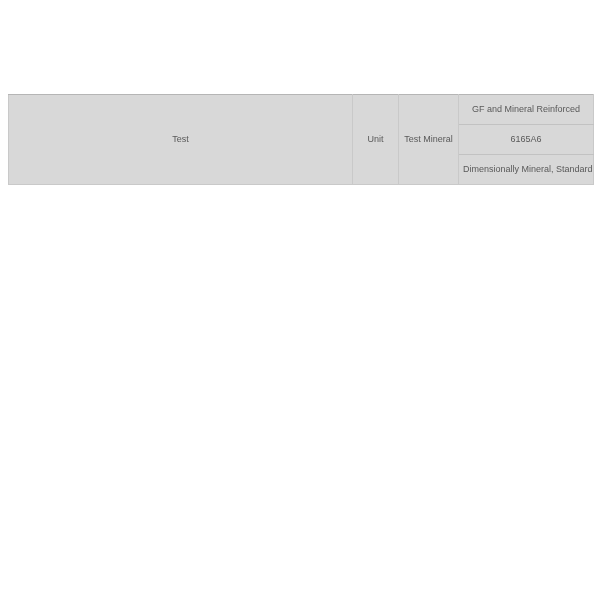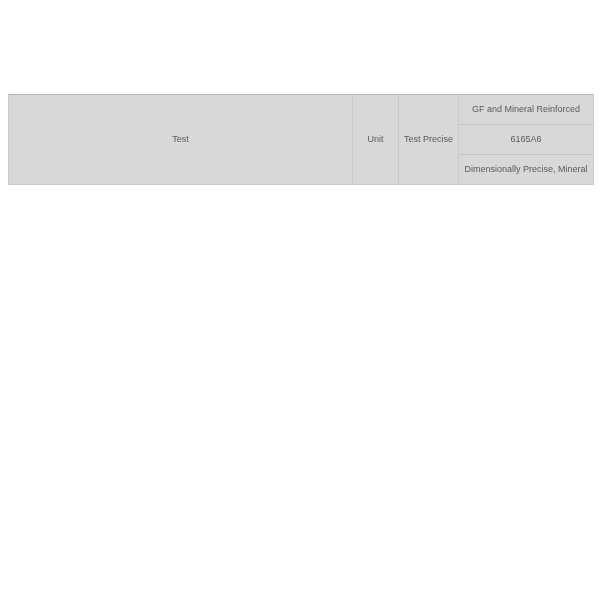--- a/index.html
+++ b/index.html
@@ -33,25 +33,25 @@
       <col style="width:9px">
       <col style="width:335px">
       <col style="width:46px">
       <col style="width:60px">
       <col style="width:135px">
     </colgroup>
     <thead>
       <tr>
         <th colspan="2" rowspan="3">Test</th>
         <th rowspan="3">Unit</th>
-        <th rowspan="3">Test Precise</th>
+        <th rowspan="3">Test Mineral</th>
         <th class="grp">GF and Mineral Reinforced</th>
       </tr>
       <tr>
         <th class="grp">6165A6</th>
       </tr>
       <tr>
-        <th>Dimensionally Precise, Mineral</th>
+        <th>Dimensionally Mineral, Standard</th>
       </tr>
     </thead>
     <tbody id="rows"></tbody>
   </table>
 </div>
 
 </body></html>

